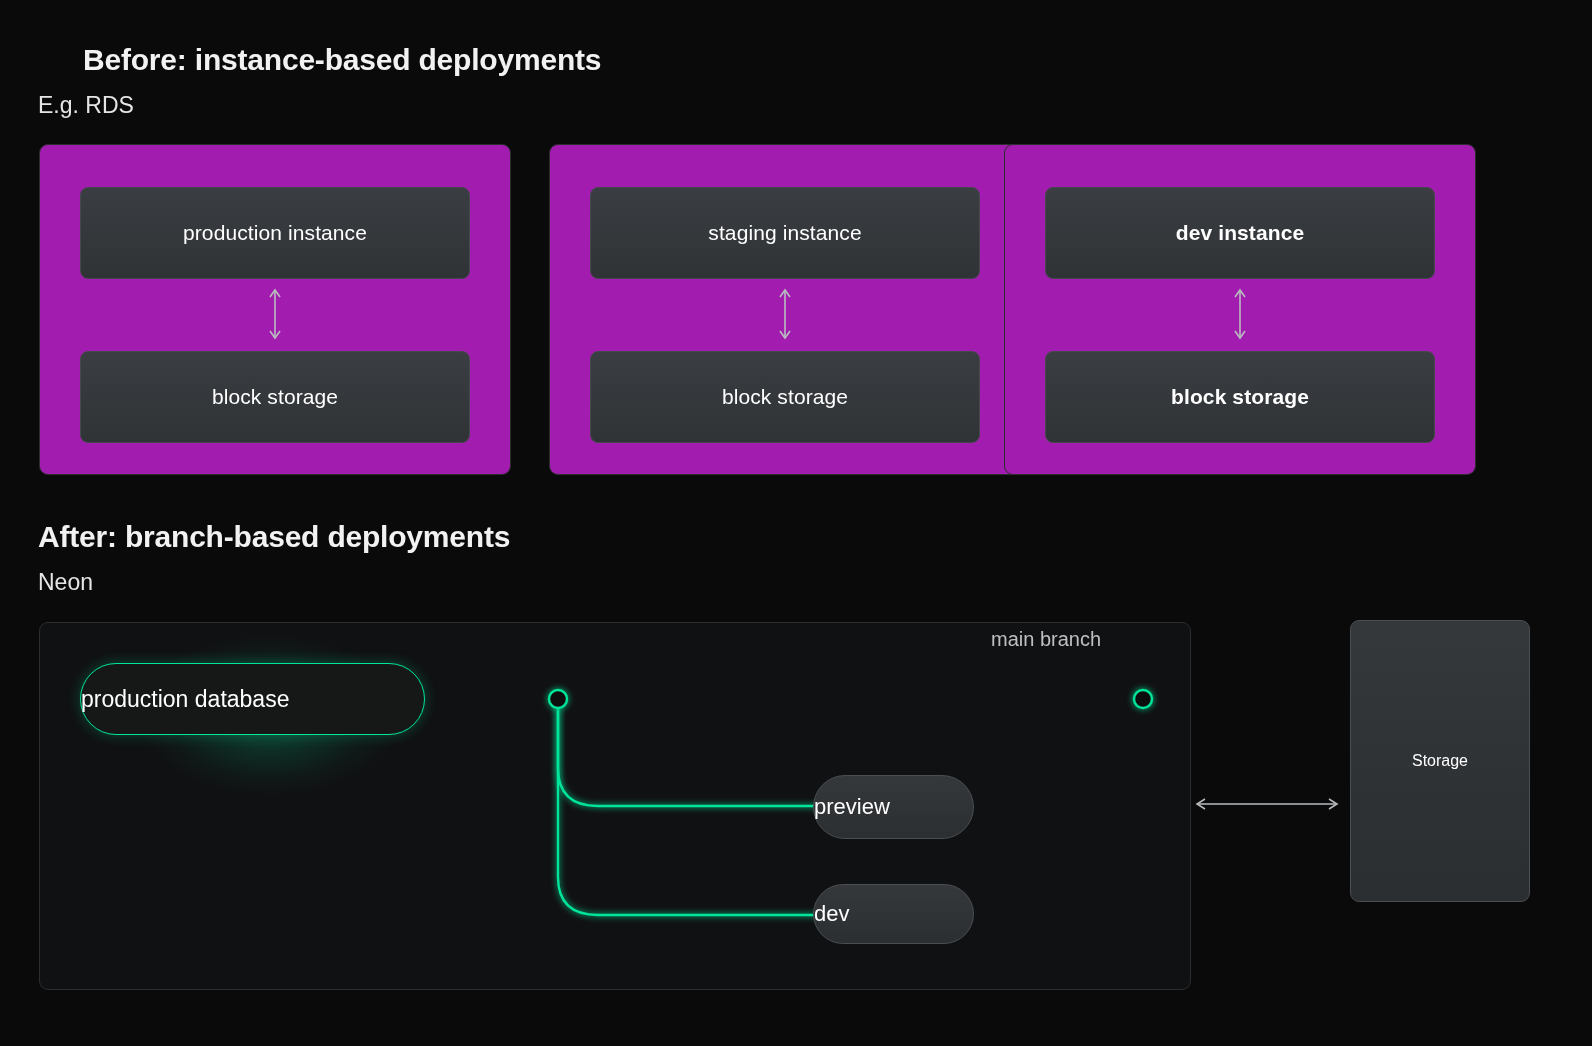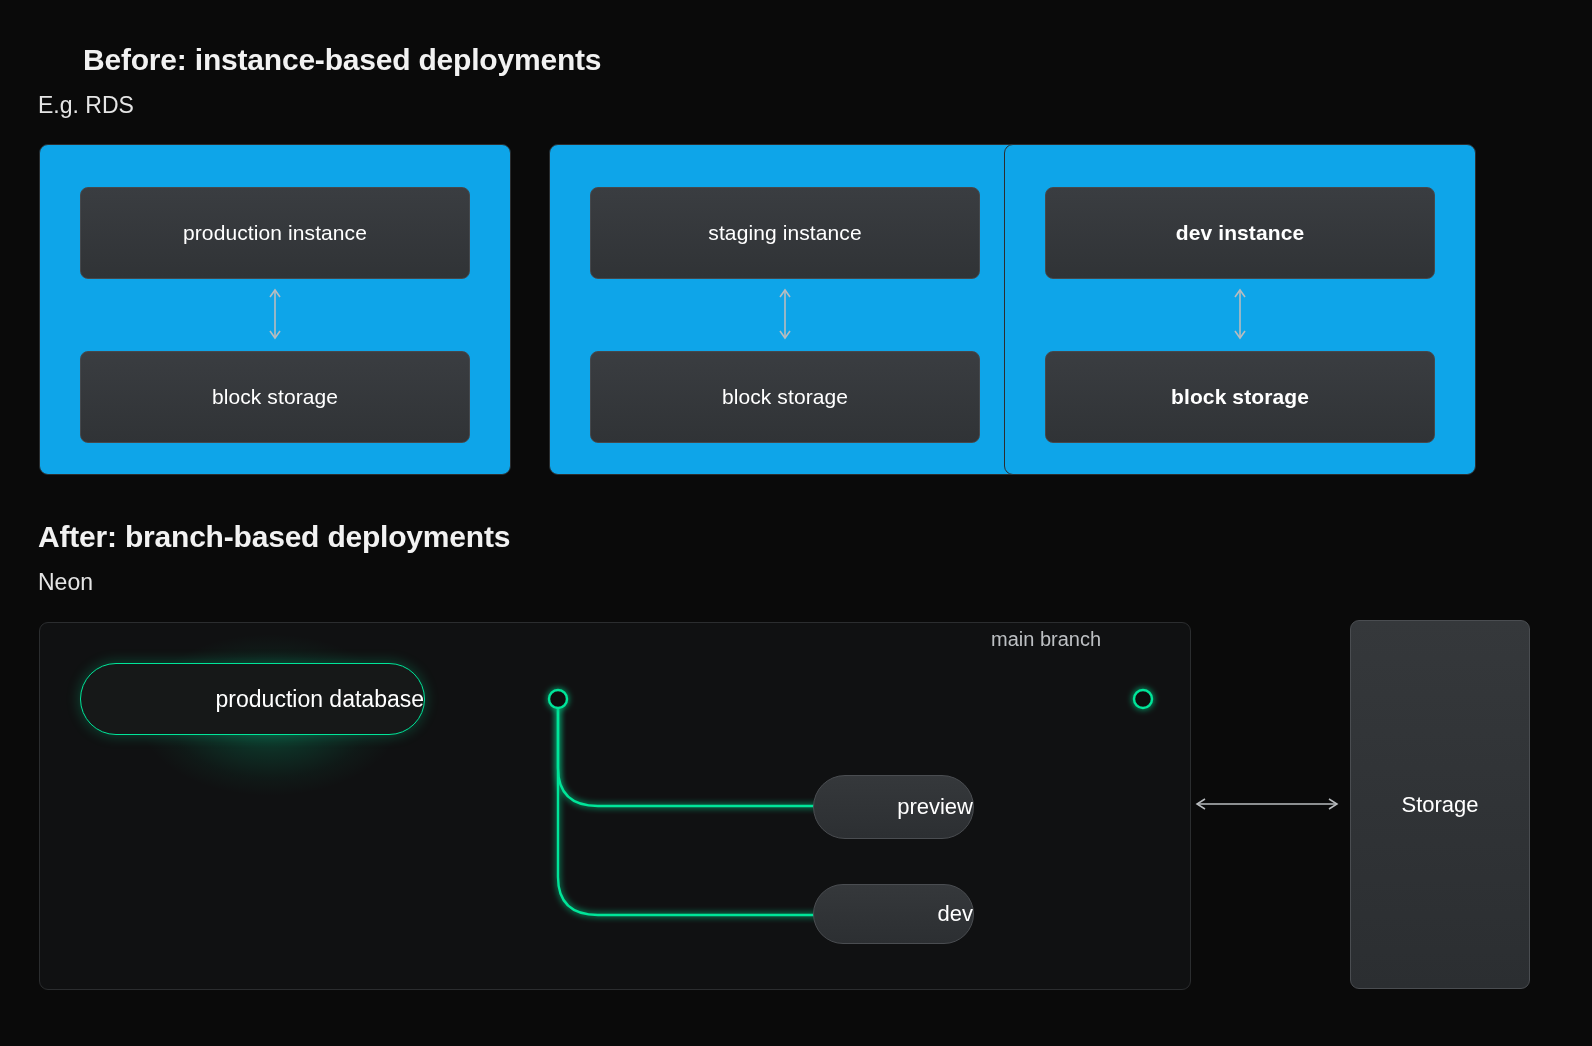--- a/index.html
+++ b/index.html
@@ -39,21 +39,21 @@
   #before-sub   { left: 38px; top: 92px; }
 
   .instance-card {
     position: absolute;
     top: 144px;
     width: 472px;
     height: 331px;
     box-sizing: border-box;
     border: 1px solid #2b2d2f;
     border-radius: 9px;
-    background: #0ea5e9;
+    background: #a21caf;
   }
   #card-0 { left: 39px; }
   #card-1 { left: 549px; }
   #card-2 { left: 1004px; font-weight: bold; }
 
   .inner-box {
     position: absolute;
     left: 40px;
     right: 40px;
     height: 92px;
@@ -110,21 +110,21 @@
                 rgba(0,229,153,0.13) 38%,
                 rgba(0,229,153,0.04) 62%,
                 rgba(0,229,153,0) 80%);
   }
 
   .pill {
     position: absolute;
     box-sizing: border-box;
     display: flex;
     align-items: center;
-    justify-content: flex-end;
+    justify-content: flex-start;
     border-radius: 999px;
     font-size: 23px;
     color: #ffffff;
     white-space: nowrap;
   }
   #pill-production {
     left: 80px; top: 663px;
     width: 345px; height: 72px;
     border: 1.5px solid #00e599;
     background: #161818;
@@ -160,29 +160,29 @@
     color: #bdc0c3;
     white-space: nowrap;
   }
 
   
   #storage-box {
     position: absolute;
     left: 1350px;
     top: 620px;
     width: 180px;
-    height: 369px;
+    height: 282px;
     box-sizing: border-box;
     border: 1px solid #4a4d51;
     border-radius: 9px;
     background: linear-gradient(180deg, #35383b 0%, #2b2e31 100%);
     display: flex;
     align-items: center;
     justify-content: center;
-    font-size: 22px;
+    font-size: 16px;
     color: #ffffff;
   }
   #storage-arrow {
     position: absolute;
     left: 1192px;
     top: 797px;
     width: 150px;
     height: 14px;
   }
 </style>

